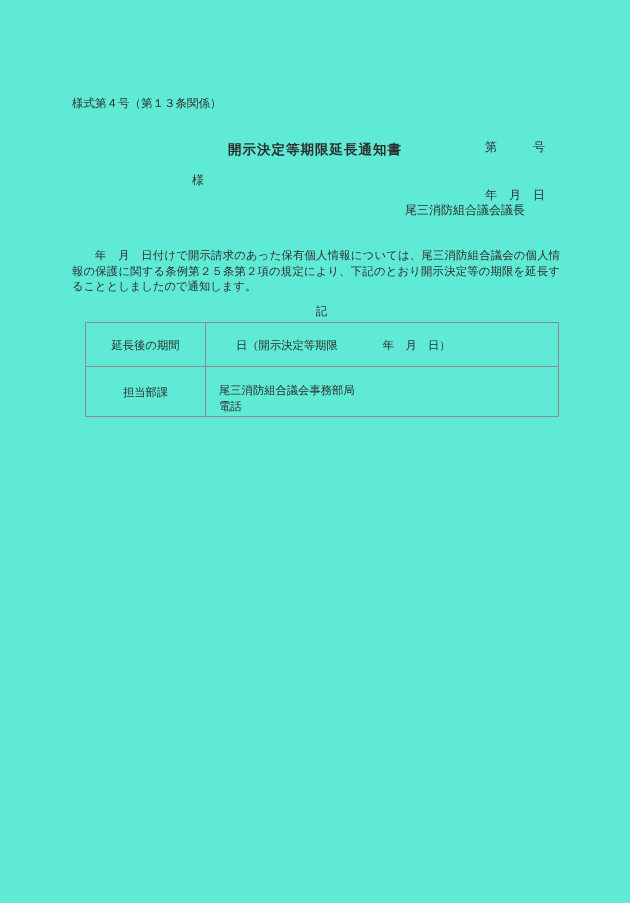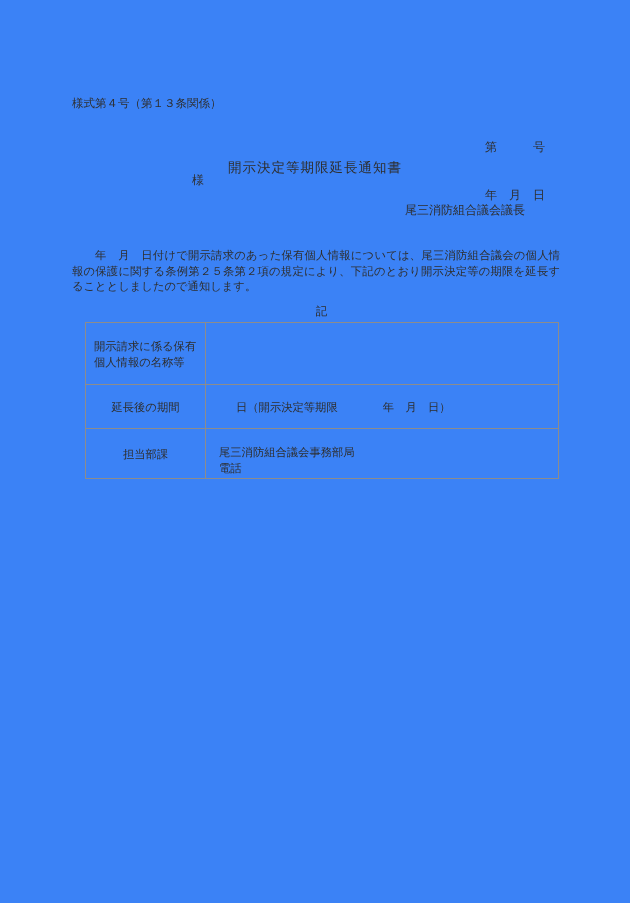--- a/index.html
+++ b/index.html
@@ -1,42 +1,43 @@
 <!DOCTYPE html>
 <html lang="ja"><head>
 <meta charset="utf-8">
 <style>
   * { margin: 0; padding: 0; box-sizing: border-box; }
   html, body { background: #fdfdfd; }
   .page {
     position: relative;
     width: 630px;
     height: 903px;
-    background: #3b82f6;
+    background: #5eead4;
     font-family: "Liberation Serif", "DejaVu Serif", serif;
     color: #2e2e2e;
     font-size: 11px;
     overflow: hidden;
   }
   .abs { position: absolute; white-space: pre-wrap; }
 
   .form-number { left: 72px; top: 96px; font-size: 11.5px; }
 
   .doc-head {
     right: 85px; top: 107px;
     text-align: right;
     font-size: 12px;
     line-height: 16px;
   }
 
   .doc-title {
-    left: 0; top: 159px; width: 630px;
+    left: 0; top: 141px; width: 630px;
     text-align: center;
     font-size: 13.5px;
     letter-spacing: 1px;
+    font-weight: bold;
   }
 
   .addressee { left: 192px; top: 172px; font-size: 12px; }
 
   .sender { left: 405px; top: 202px; font-size: 12px; }
 
   .body-text {
     left: 72px; top: 248px; width: 488px;
     font-size: 11.3px;
     line-height: 15.5px;
@@ -91,24 +92,20 @@
   <div class="abs addressee">様</div>
 
   <div class="abs sender">尾三消防組合議会議長</div>
 
   <div class="abs body-text">　　年　月　日付けで開示請求のあった保有個人情報については、尾三消防組合議会の個人情報の保護に関する条例第２５条第２項の規定により、下記のとおり開示決定等の期限を延長することとしましたので通知します。</div>
 
   <div class="abs ki">記</div>
 
   <table class="notice">
     <tbody>
-      <tr class="row-1">
-        <td class="col-label label-left">開示請求に係る保有個人情報の名称等</td>
-        <td class="col-value value-empty"></td>
-      </tr>
       <tr class="row-2">
         <td class="col-label label-center">延長後の期間</td>
         <td class="col-value value-period">日（開示決定等期限　　　　年　月　日）</td>
       </tr>
       <tr class="row-4">
         <td class="col-label label-center">担当部課</td>
         <td class="col-value value-dept">尾三消防組合議会事務部局
 電話</td>
       </tr>
     </tbody>

